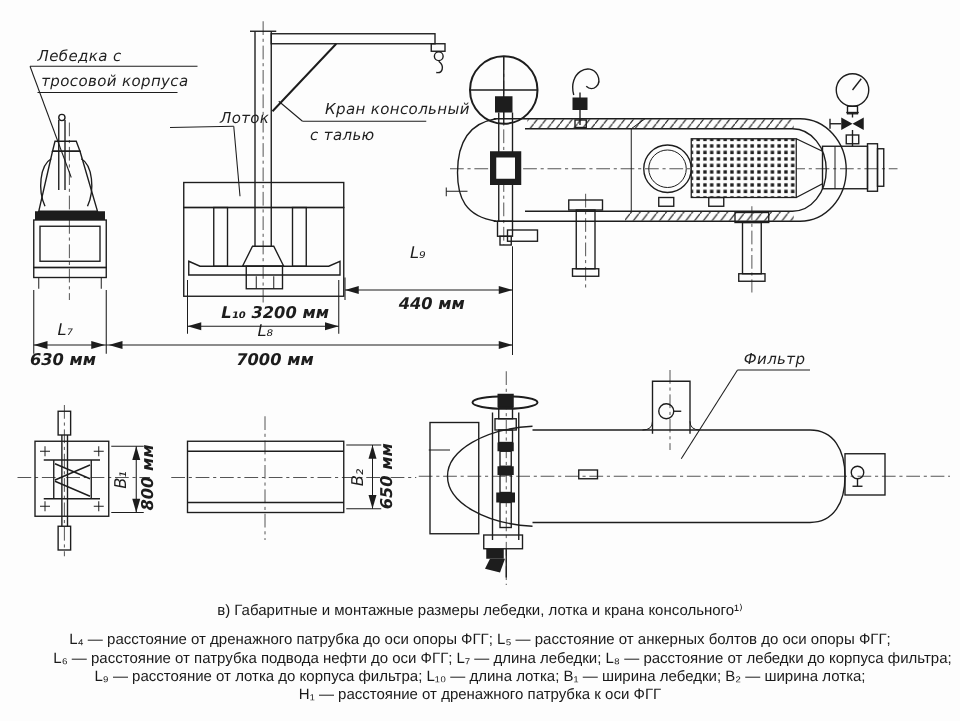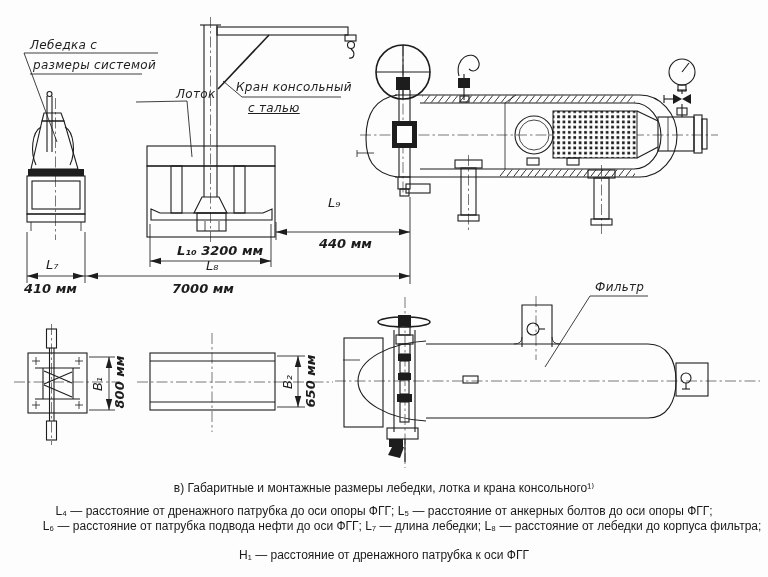--- a/index.html
+++ b/index.html
@@ -253,36 +253,37 @@
     <line class="ext" x1="136" y1="102" x2="187" y2="101"></line>
     <line class="ext" x1="187" y1="101" x2="192" y2="157"></line>
     <line class="ext" x1="242" y1="97" x2="341" y2="97"></line>
     <line class="ext" x1="242" y1="97" x2="223" y2="81"></line>
     <line class="ext" x1="590" y1="296" x2="648" y2="296"></line>
     <line class="ext" x1="590" y1="296" x2="545" y2="367"></line>
   </g>
 </svg>
 
 <div class="txt lbl" style="left:30px;top:38px;">Лебедка с</div>
-<div class="txt lbl" style="left:33px;top:58px;">размеры системой</div>
+<div class="txt lbl" style="left:33px;top:58px;">тросовой корпуса</div>
 <div class="txt lbl" style="left:139px;top:87px;margin-left:37px;">Лоток</div>
-<div class="txt lbl" style="left:236px;top:80px;">Кран консольный</div>
-<div class="txt lbl" style="left:248px;top:101px;text-decoration:underline;">с талью</div>
+<div class="txt lbl" style="left:260px;top:80px;">Кран консольный</div>
+<div class="txt lbl" style="left:248px;top:101px;">с талью</div>
 <div class="txt lbl" style="left:595px;top:280px;">Фильтр</div>
 
 <div class="txt dimsym" style="left:46px;top:257px;">L₇</div>
-<div class="txt dimval" style="left:24px;top:281px;">410 мм</div>
+<div class="txt dimval" style="left:24px;top:281px;">630 мм</div>
 <div class="txt dimsym" style="left:206px;top:258px;">L₈</div>
-<div class="txt dimval" style="left:172px;top:281px;">7000 мм</div>
+<div class="txt dimval" style="left:189px;top:281px;">7000 мм</div>
 <div class="txt dimsym" style="left:328px;top:195px;">L₉</div>
 <div class="txt dimval" style="left:319px;top:236px;">440 мм</div>
 <div class="txt dimval" style="left:177px;top:243px;">L₁₀ 3200 мм</div>
 <div class="txt dimsym rot" style="left:97px;top:384px;">B₁</div>
 <div class="txt dimval rot" style="left:119px;top:382px;">800 мм</div>
 <div class="txt dimsym rot" style="left:287px;top:382px;">B₂</div>
 <div class="txt dimval rot" style="left:310px;top:381px;">650 мм</div>
 
 <div class="cap" style="top:504px;">L₄ — расстояние от дренажного патрубка до оси опоры ФГГ; L₅ — расстояние от анкерных болтов до оси опоры ФГГ;</div>
 <div class="cap" style="top:481px;">в) Габаритные и монтажные размеры лебедки, лотка и крана консольного¹⁾</div>
 <div class="cap" style="top:519px;padding-left:18px;">L₆ — расстояние от патрубка подвода нефти до оси ФГГ; L₇ — длина лебедки; L₈ — расстояние от лебедки до корпуса фильтра;</div>
+<div class="cap" style="top:534px;">L₉ — расстояние от лотка до корпуса фильтра; L₁₀ — длина лотка; B₁ — ширина лебедки; B₂ — ширина лотка;</div>
 <div class="cap" style="top:548px;">H₁ — расстояние от дренажного патрубка к оси ФГГ</div>
 
 </div>
 
 </body></html>

